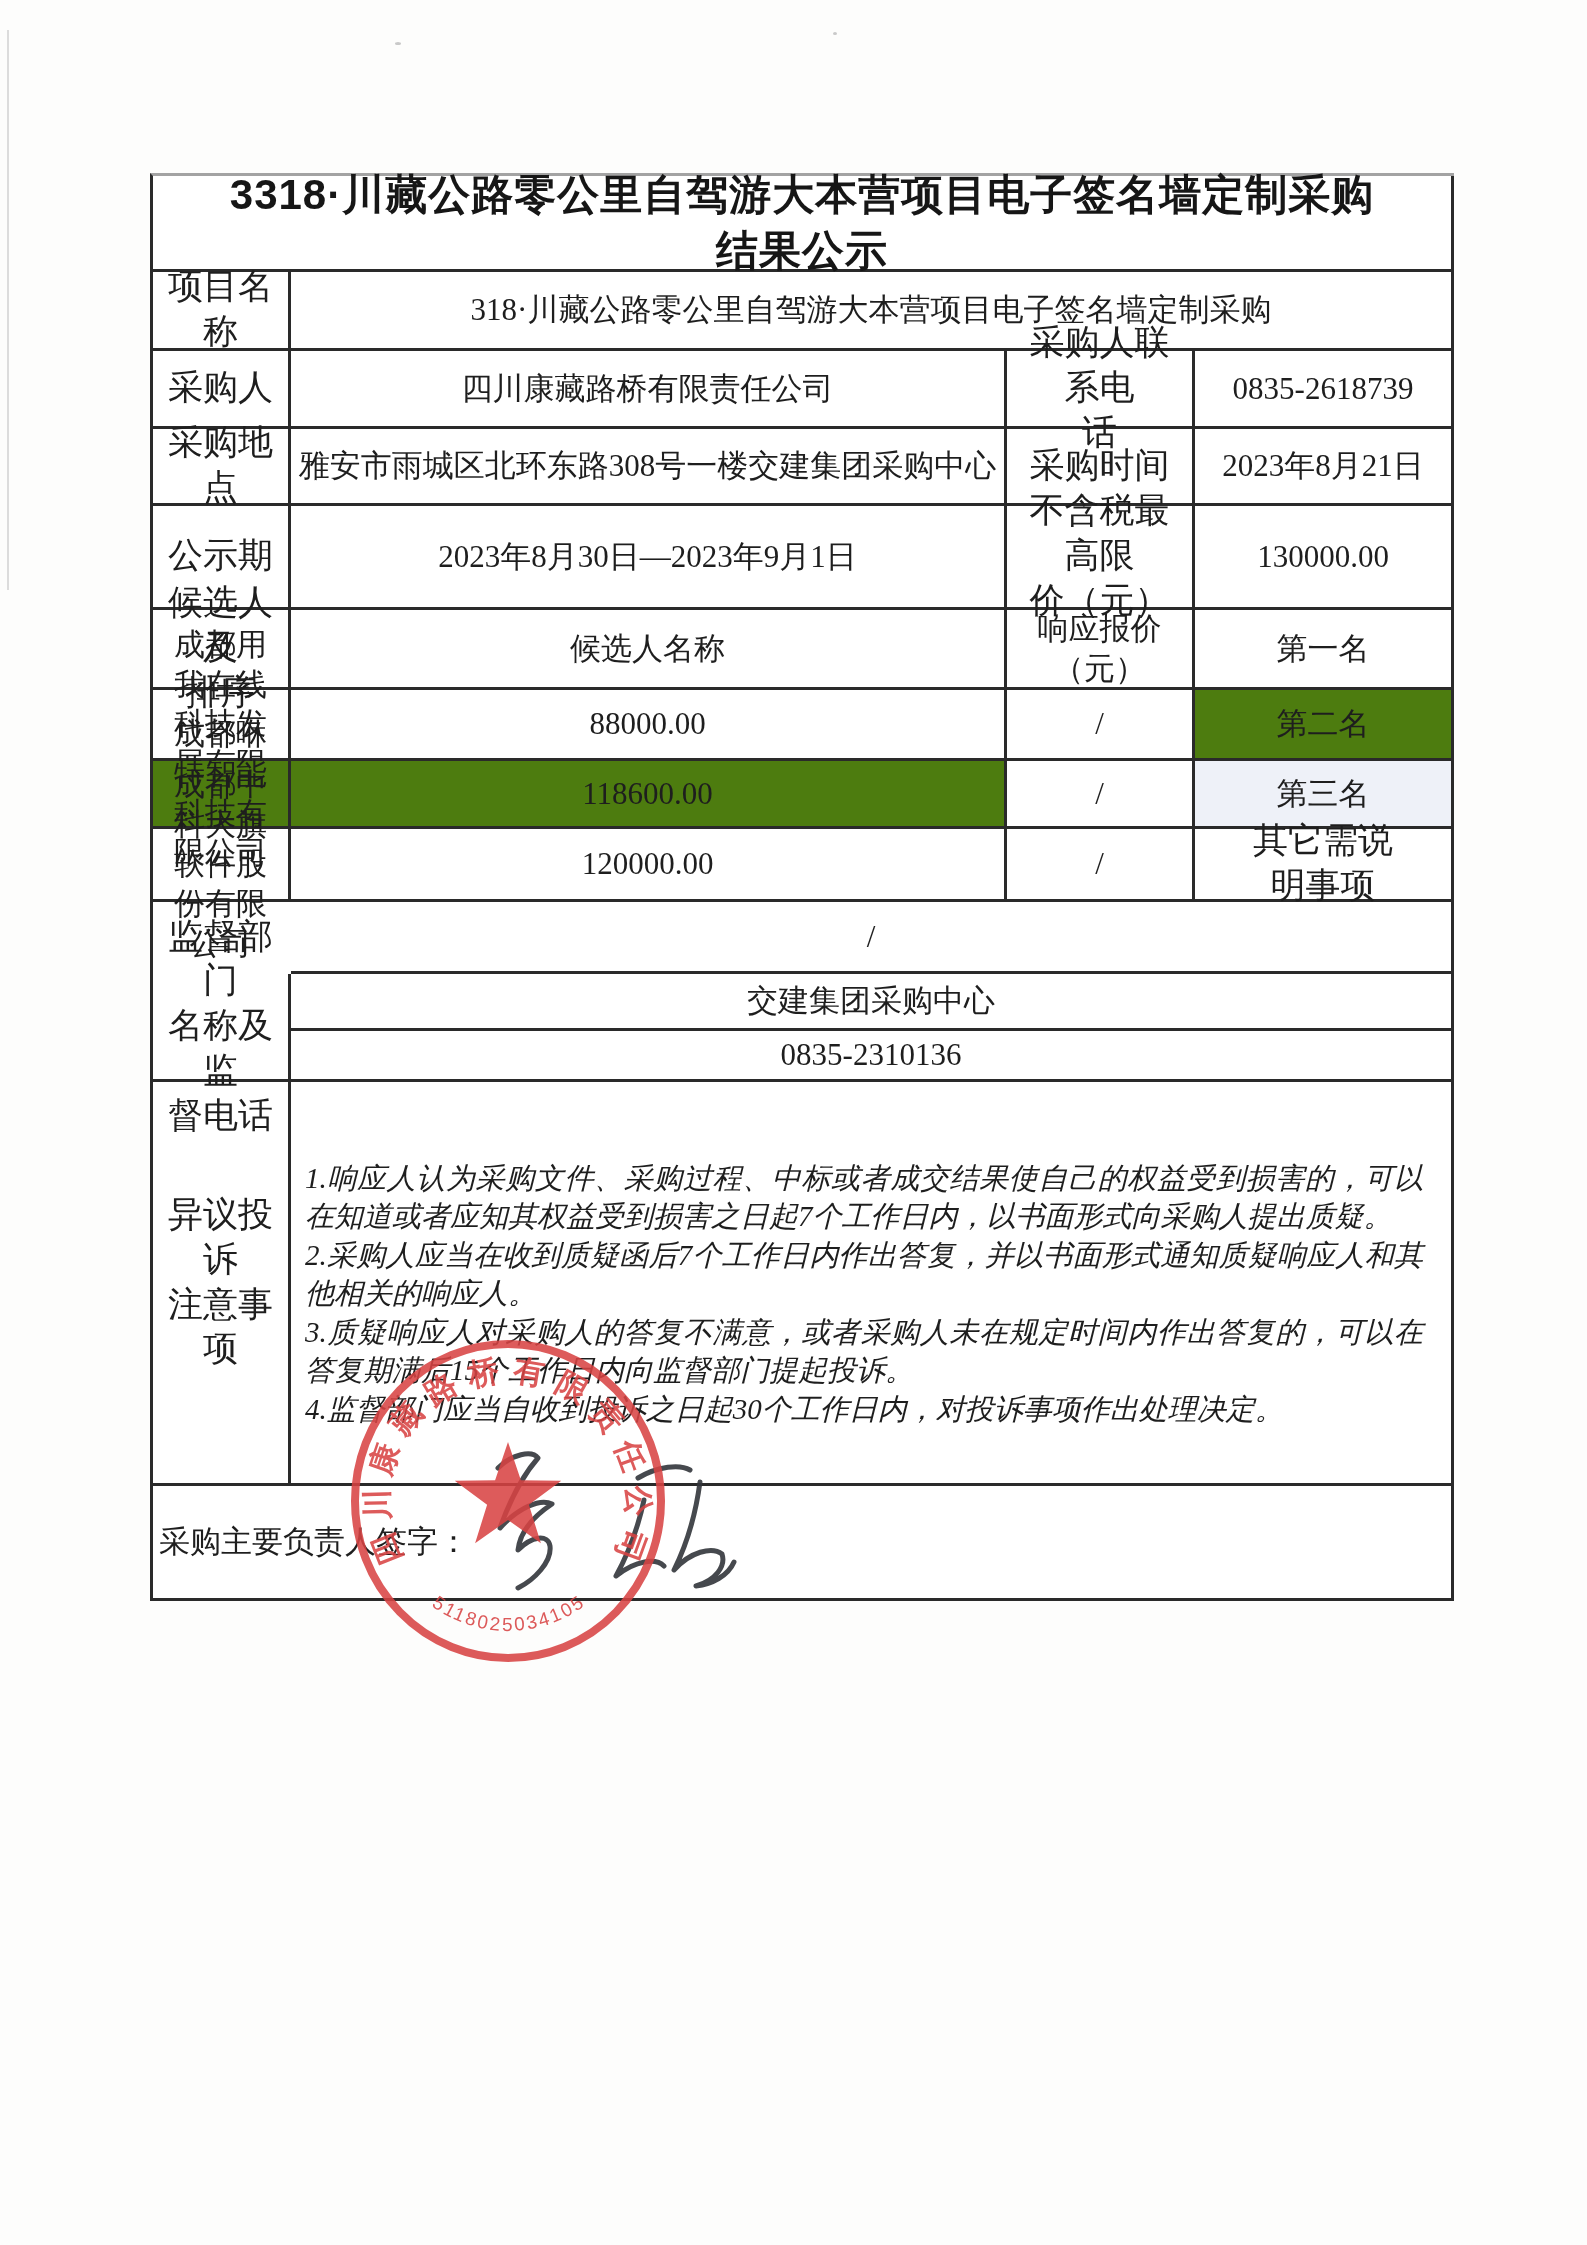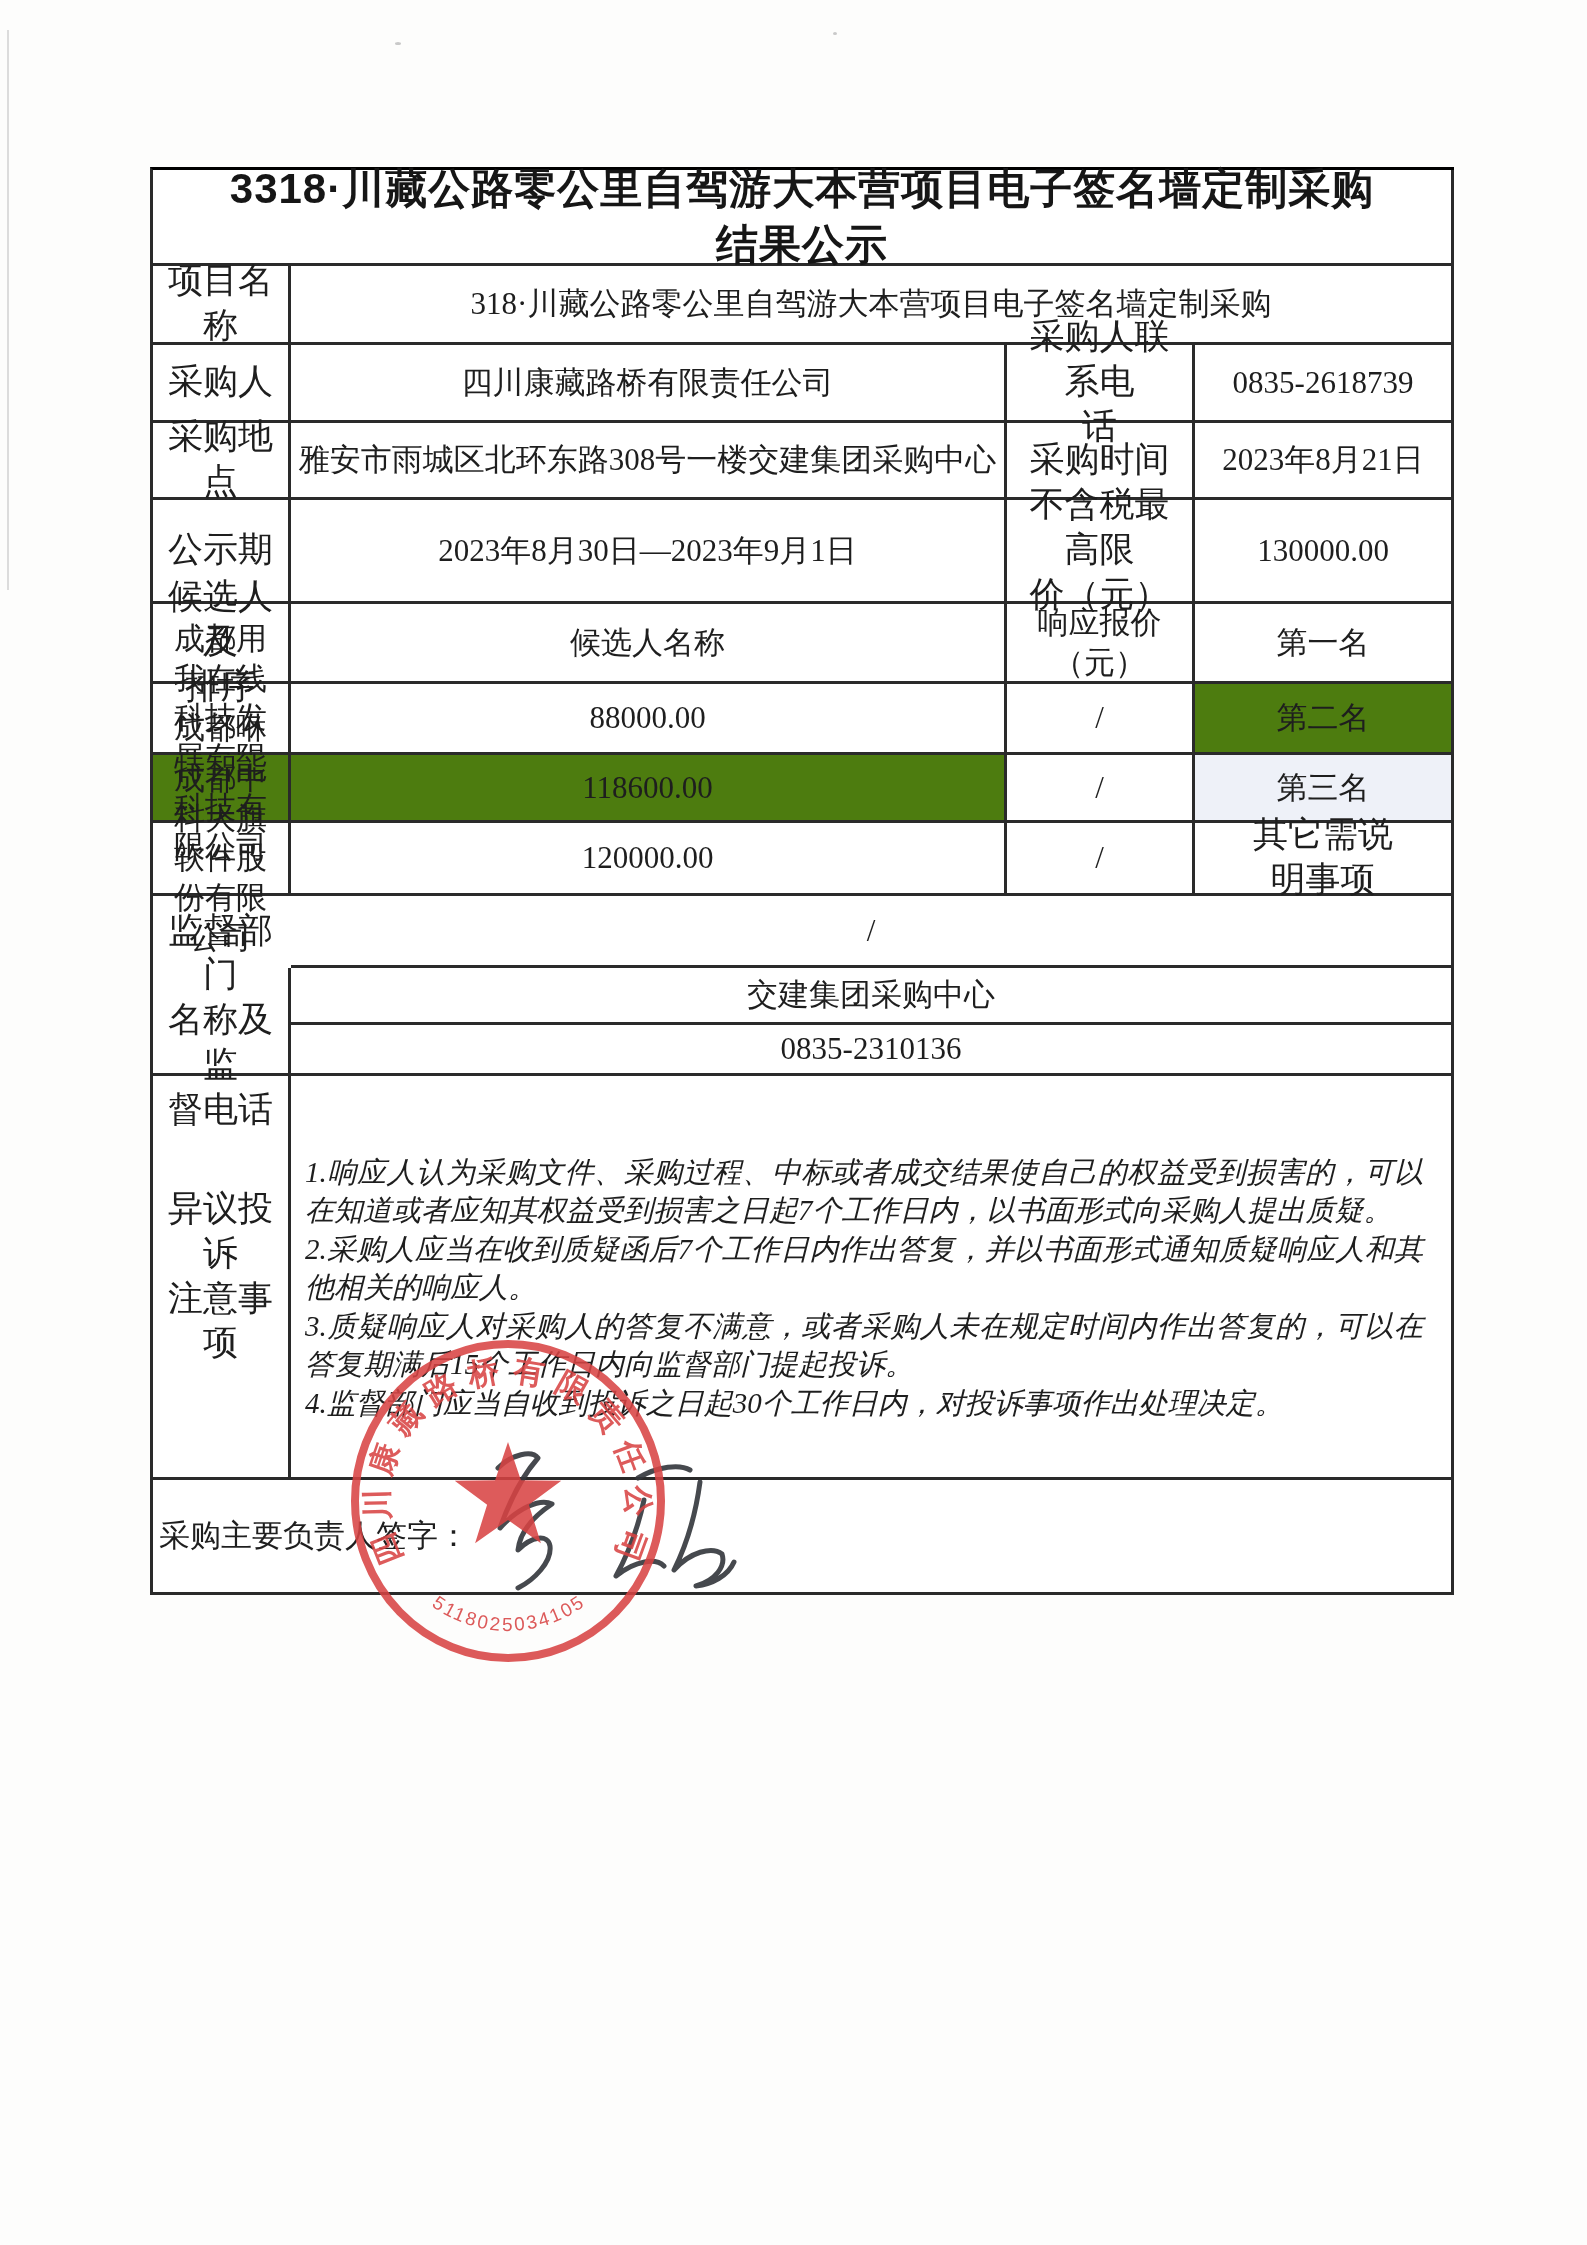--- a/index.html
+++ b/index.html
@@ -10,25 +10,25 @@
     font-family:"Liberation Serif", serif;
     color:#1e1e1e;
     -webkit-font-smoothing:antialiased;
   }
   .scan-line{position:absolute;left:7px;top:30px;width:2px;height:560px;background:#dcdcdc;}
   .speck{position:absolute;background:#c9c9c9;border-radius:50%;}
   .speck1{left:395px;top:42px;width:6px;height:3px;}
   .speck2{left:833px;top:32px;width:4px;height:3px;}
 
   .doc-table{
-    position:absolute;left:150px;top:167px;
+    position:absolute;left:150px;top:173px;
     display:grid;
     grid-template-columns:138px 716px 188px 259px;
     grid-template-rows:96px 79px 78px 77px 104px 80px 71px 68px 73px 72px 57px 51px 404px 115px;
-    border-top:3px solid #000000;
+    border-top:3px solid #a3a3a3;
     border-left:3px solid #2a2a2a;
     background:#fff;
   }
   .c{
     border-right:3px solid #2a2a2a;
     border-bottom:3px solid #2a2a2a;
     display:flex;align-items:center;justify-content:center;
     text-align:center;
     font-size:31px;
     line-height:1.28;

